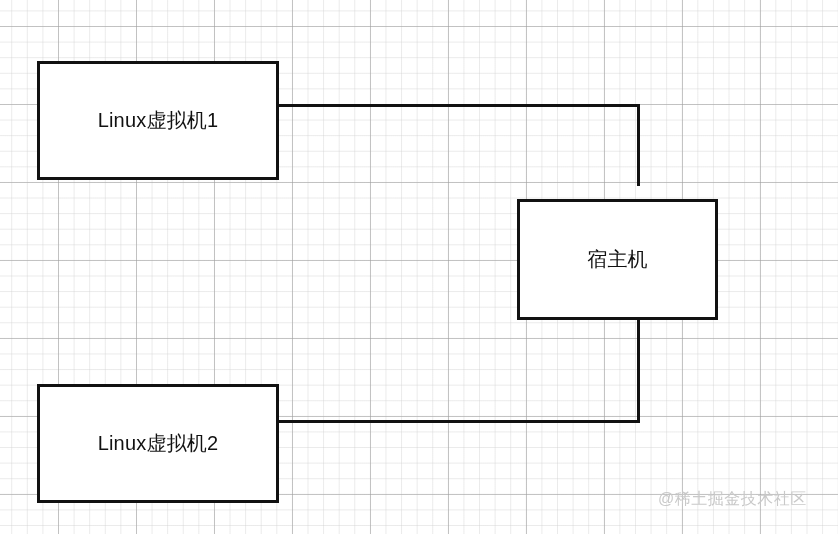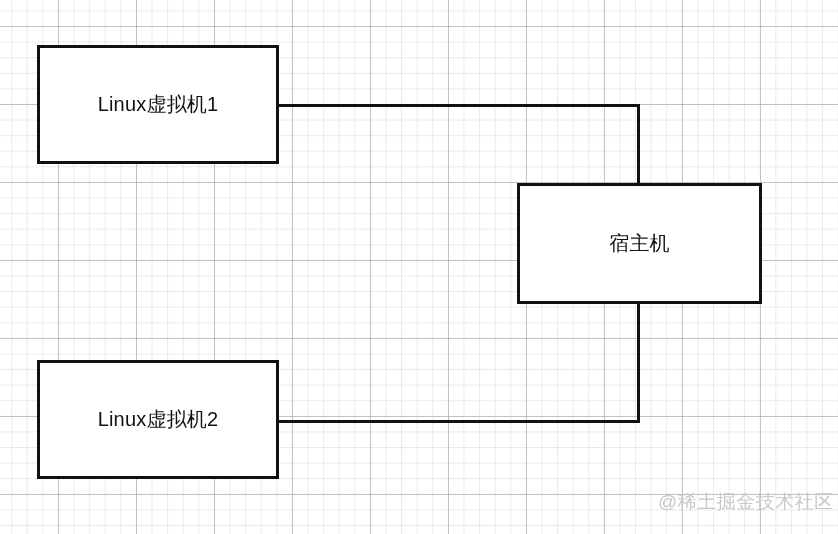--- a/index.html
+++ b/index.html
@@ -38,46 +38,47 @@
     border: 3px solid #111111;
     display: flex;
     flex-direction: column;
     align-items: center;
     justify-content: center;
     color: #111111;
     font-size: 20px;
     line-height: 1.42;
     letter-spacing: 0.2px;
     z-index: 3;
+    margin-top: 16px;
   }
   .node .line2 { white-space: nowrap; }
   .node .line1 { white-space: nowrap; }
 
   #vm1  { left: 37px;  top: 45px;  width: 242px; height: 119px; }
-  #vm2  { left: 37px;  top: 360px; width: 242px; height: 119px; }
-  #host { left: 517px; top: 183px; width: 245px; height: 121px; }
+  #vm2  { left: 37px;  top: 368px; width: 242px; height: 119px; }
+  #host { left: 517px; top: 183px; width: 201px; height: 121px; }
 
   
   .edge {
     position: absolute;
     background: #111111;
     z-index: 2;
   }
   
   #edge-vm1-h { left: 278px; top: 104px;  width: 362px; height: 3px; }
   #edge-vm1-v { left: 637px; top: 104px;  width: 3px;   height: 82px; }
   
   #edge-vm2-v { left: 637px; top: 301px;  width: 3px;   height: 122px; }
   #edge-vm2-h { left: 278px; top: 420px;  width: 362px; height: 3px; }
 
   #watermark {
     position: absolute;
     left: 658px;
     top: 489px;
-    font-size: 19px;
+    font-size: 16px;
     color: #c9c9c9;
     letter-spacing: 0.5px;
     white-space: nowrap;
     z-index: 4;
     user-select: none;
   }
 </style>
 </head>
 <body>
 

